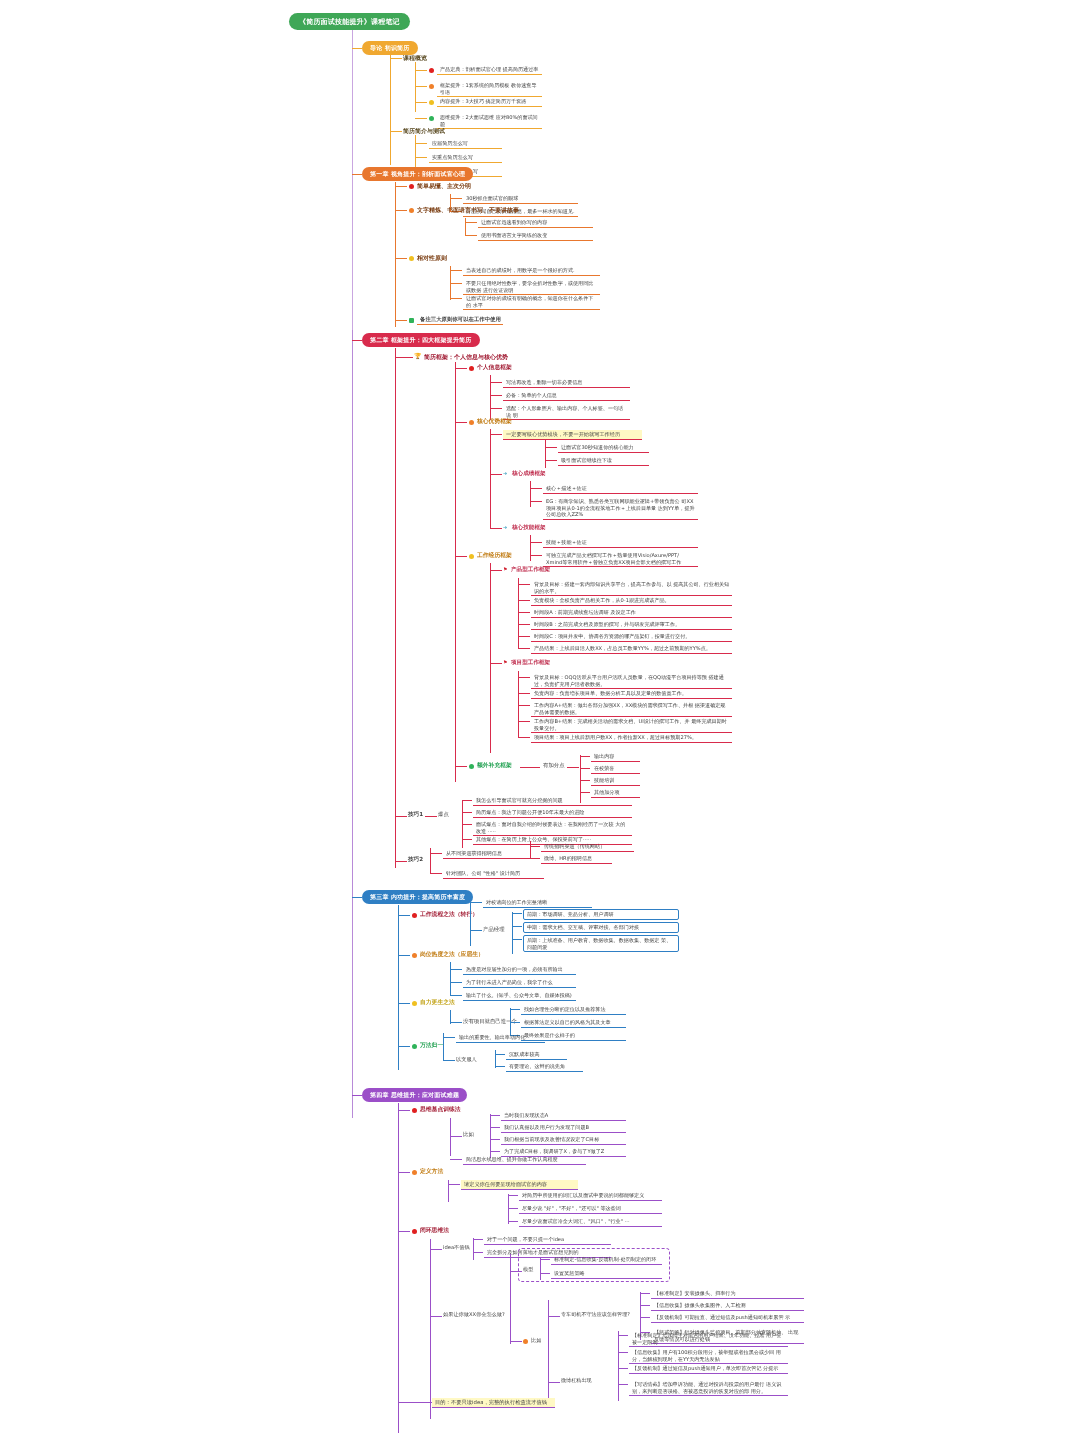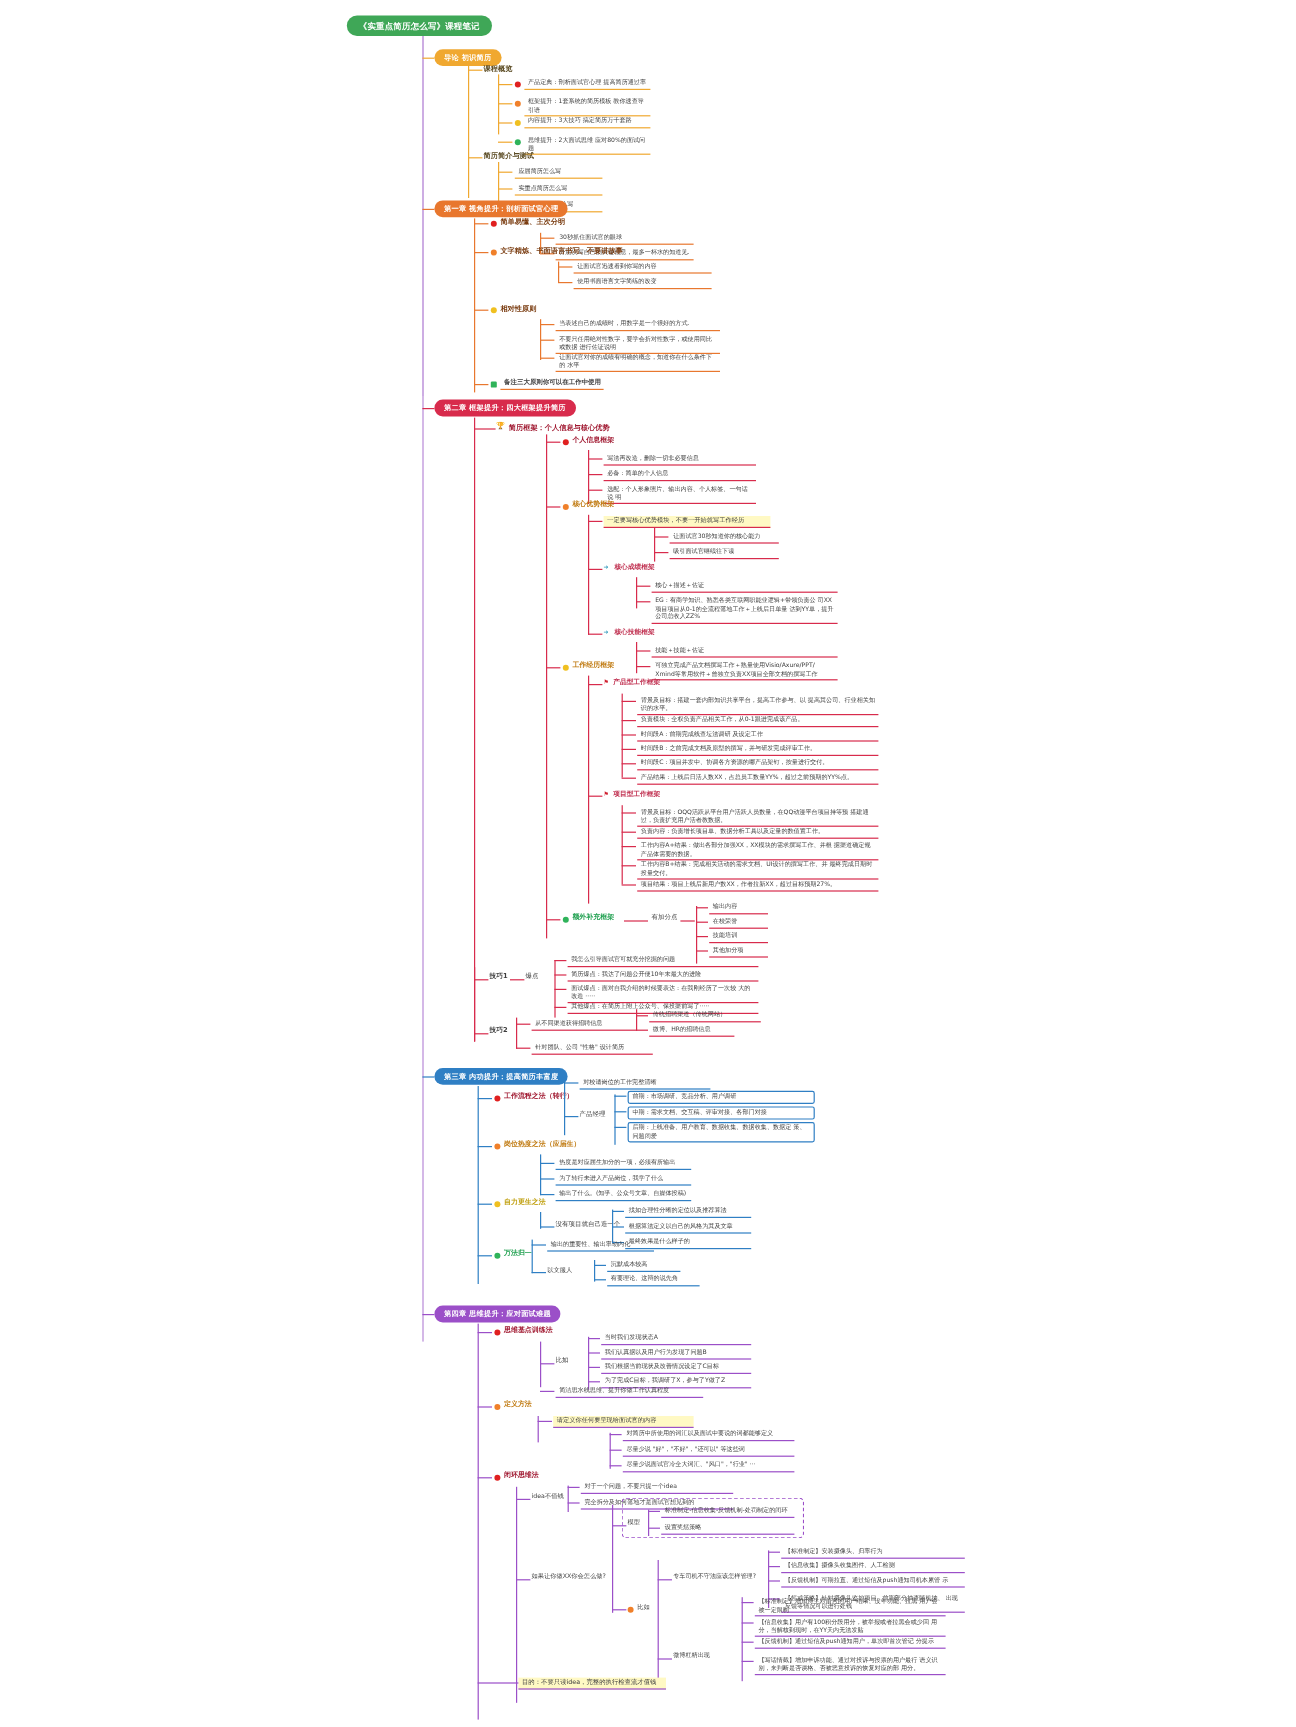--- a/index.html
+++ b/index.html
@@ -40,21 +40,21 @@
 
   
   .dot{position:absolute;width:5px;height:5px;border-radius:50%;}
   .sq{position:absolute;width:5px;height:5px;border-radius:1px;}
   .glyph{position:absolute;font-size:6px;line-height:1;}
 </style>
 </head>
 <body>
 
 <div id="canvas">
-    <div class="pill" style="left: 289px; top: 13px; background: rgb(63, 167, 87); font-size: 7px; padding: 0px 10px; height: 17px;">《实重点简历怎么写》课程笔记</div>
+    <div class="pill" style="left: 289px; top: 13px; background: rgb(63, 167, 87); font-size: 7px; padding: 0px 10px; height: 17px;">《简历面试技能提升》课程笔记</div>
     <div class="v" style="left: 352px; top: 30px; height: 1088px; background: rgb(184, 138, 216); width: 1px;"></div>
     <div class="v" style="left: 352px; top: 30px; height: 300px; background: rgb(201, 166, 224); width: 1px;"></div>
     <div class="h" style="left: 352px; top: 48px; width: 10px; background: rgb(240, 168, 48); height: 1px;"></div>
     <div class="pill" style="left: 362px; top: 41px; background: rgb(240, 168, 48); font-size: 6px; padding: 0px 8px; height: 14px;">导论 初识简历</div>
     <div class="v" style="left: 390px; top: 55px; height: 110px; background: rgb(240, 168, 48); width: 1px;"></div>
     <div class="h" style="left: 390px; top: 58px; width: 12px; background: rgb(240, 168, 48); height: 1px;"></div>
     <div class="tn bold" style="left: 403px; top: 54px; color: rgb(90, 74, 34); font-size: 6px;">课程概览</div>
     <div class="v" style="left: 415px; top: 62px; height: 50px; background: rgb(240, 168, 48); width: 1px;"></div>
     <div class="h" style="left: 415px; top: 70px; width: 12px; background: rgb(240, 168, 48); height: 1px;"></div>
     <div class="dot" style="left: 429px; top: 68px; background: rgb(224, 32, 32);"></div>

